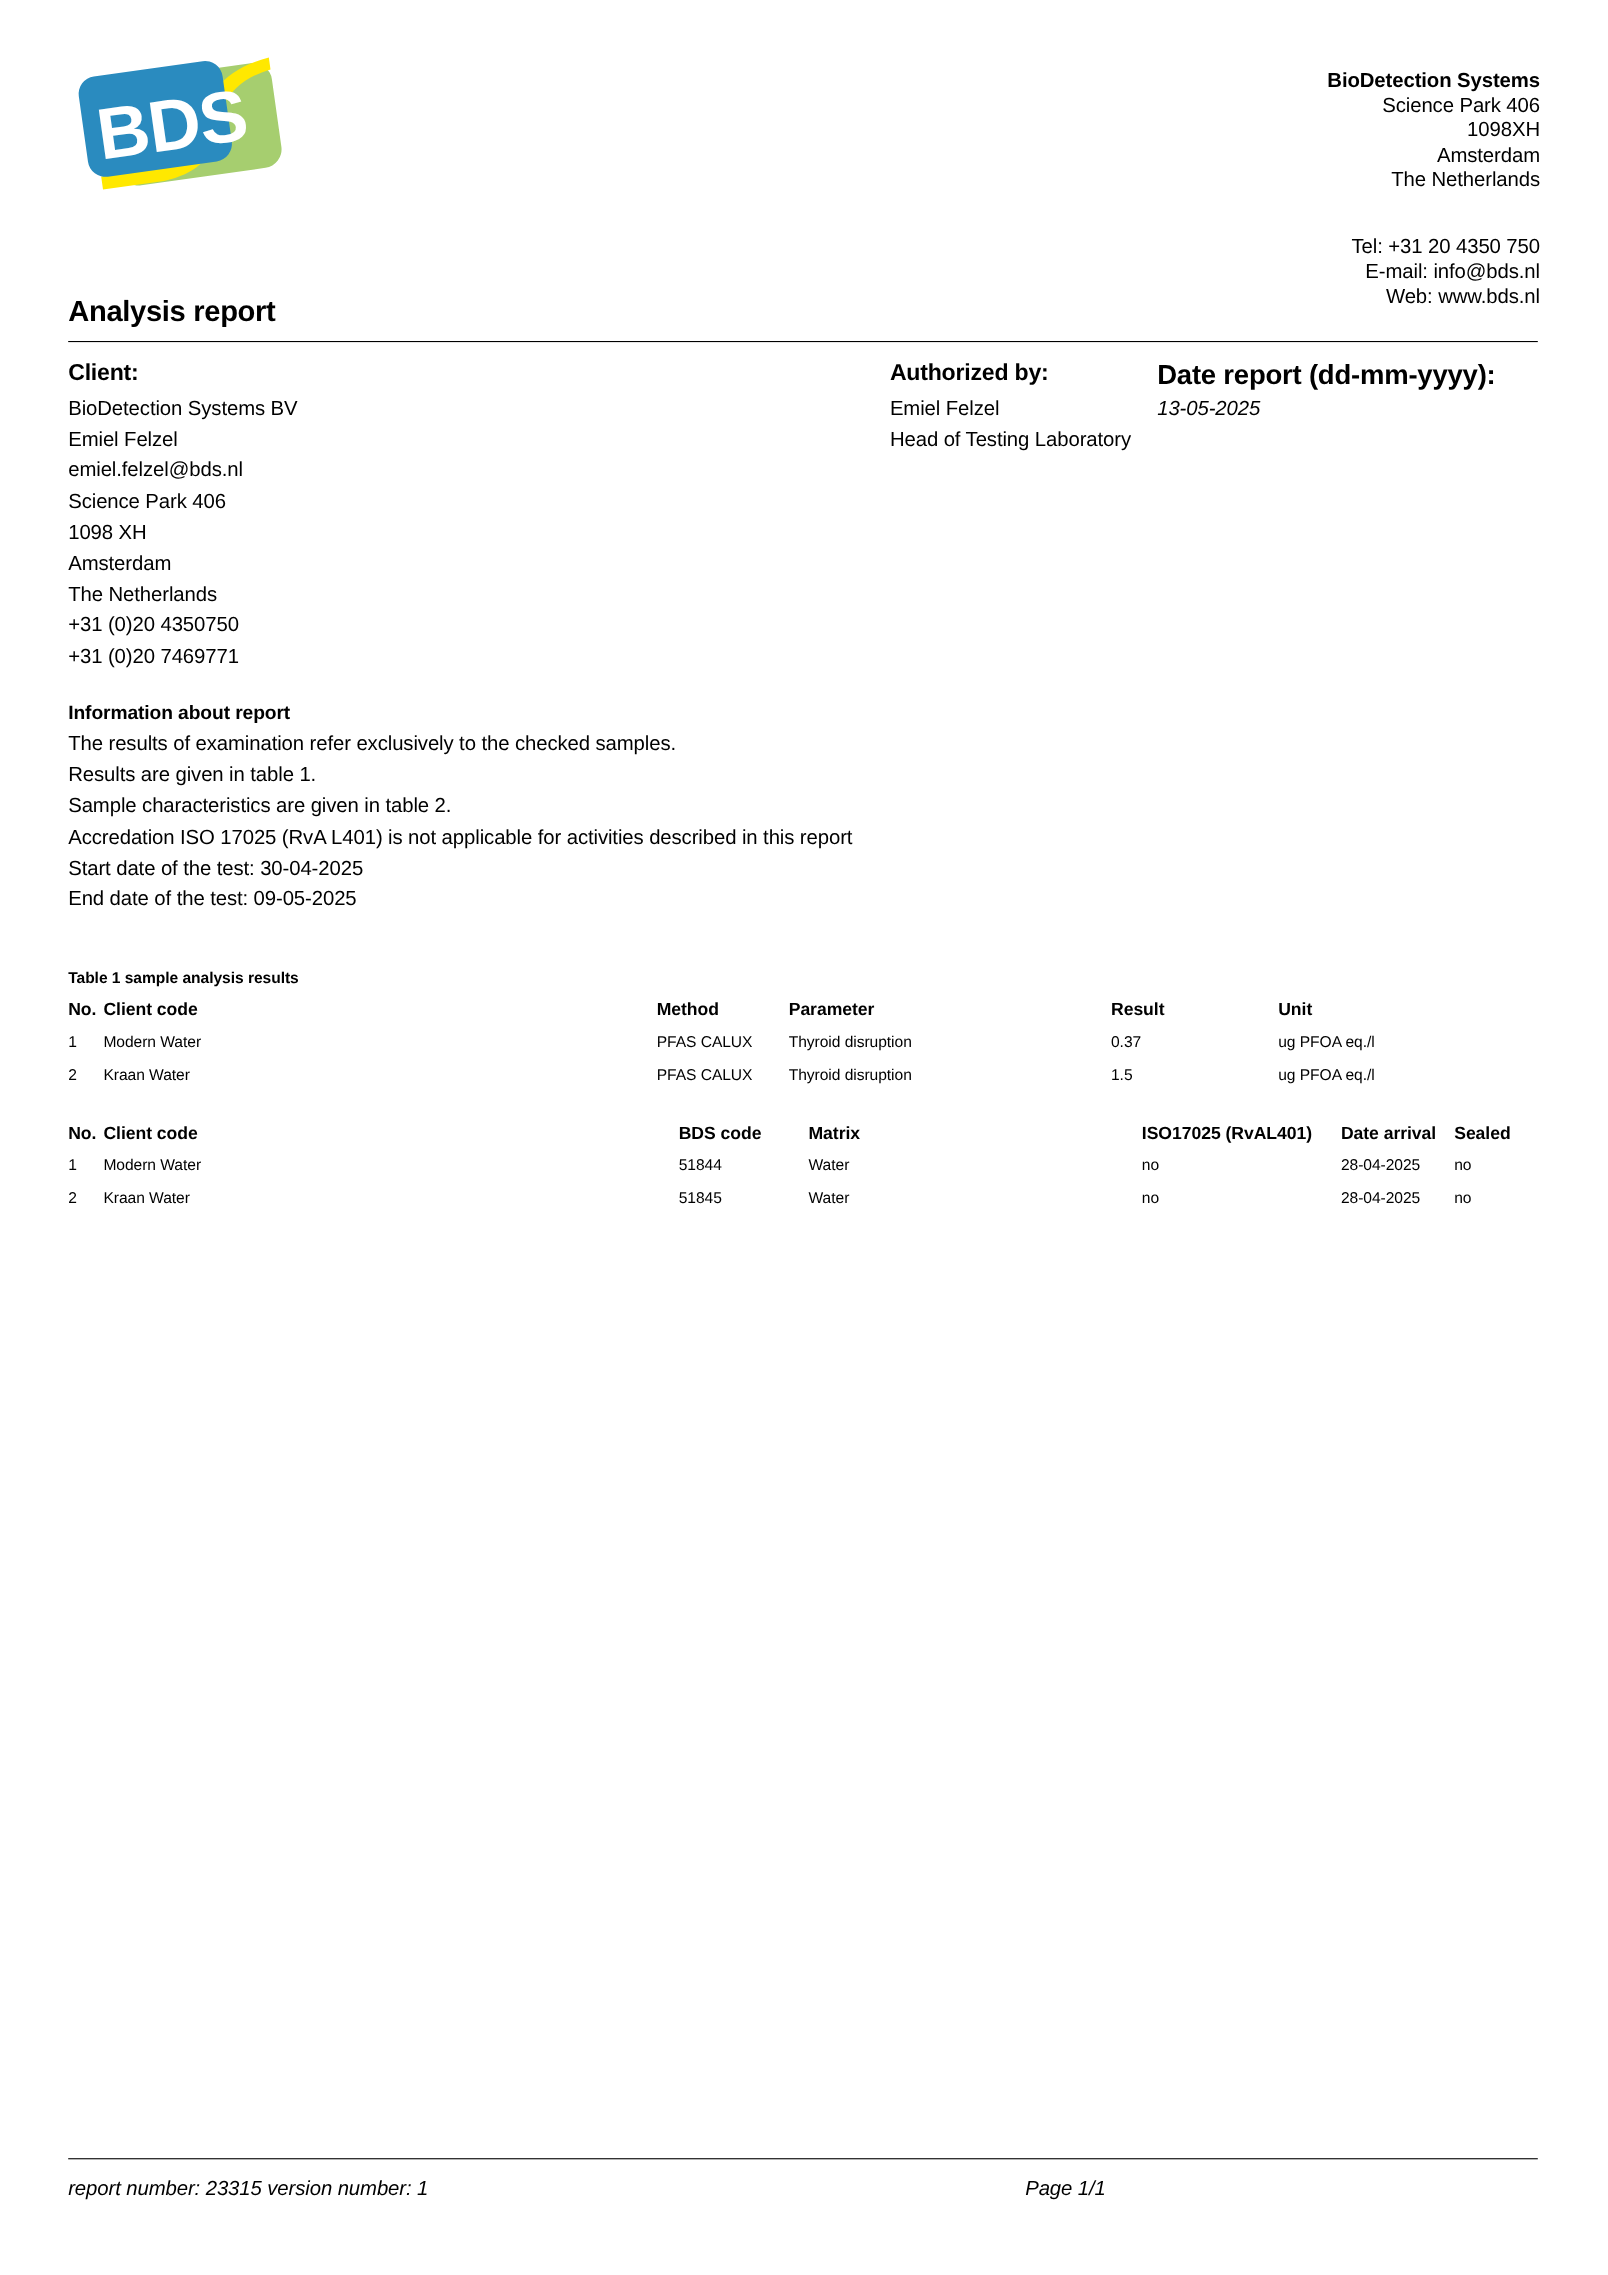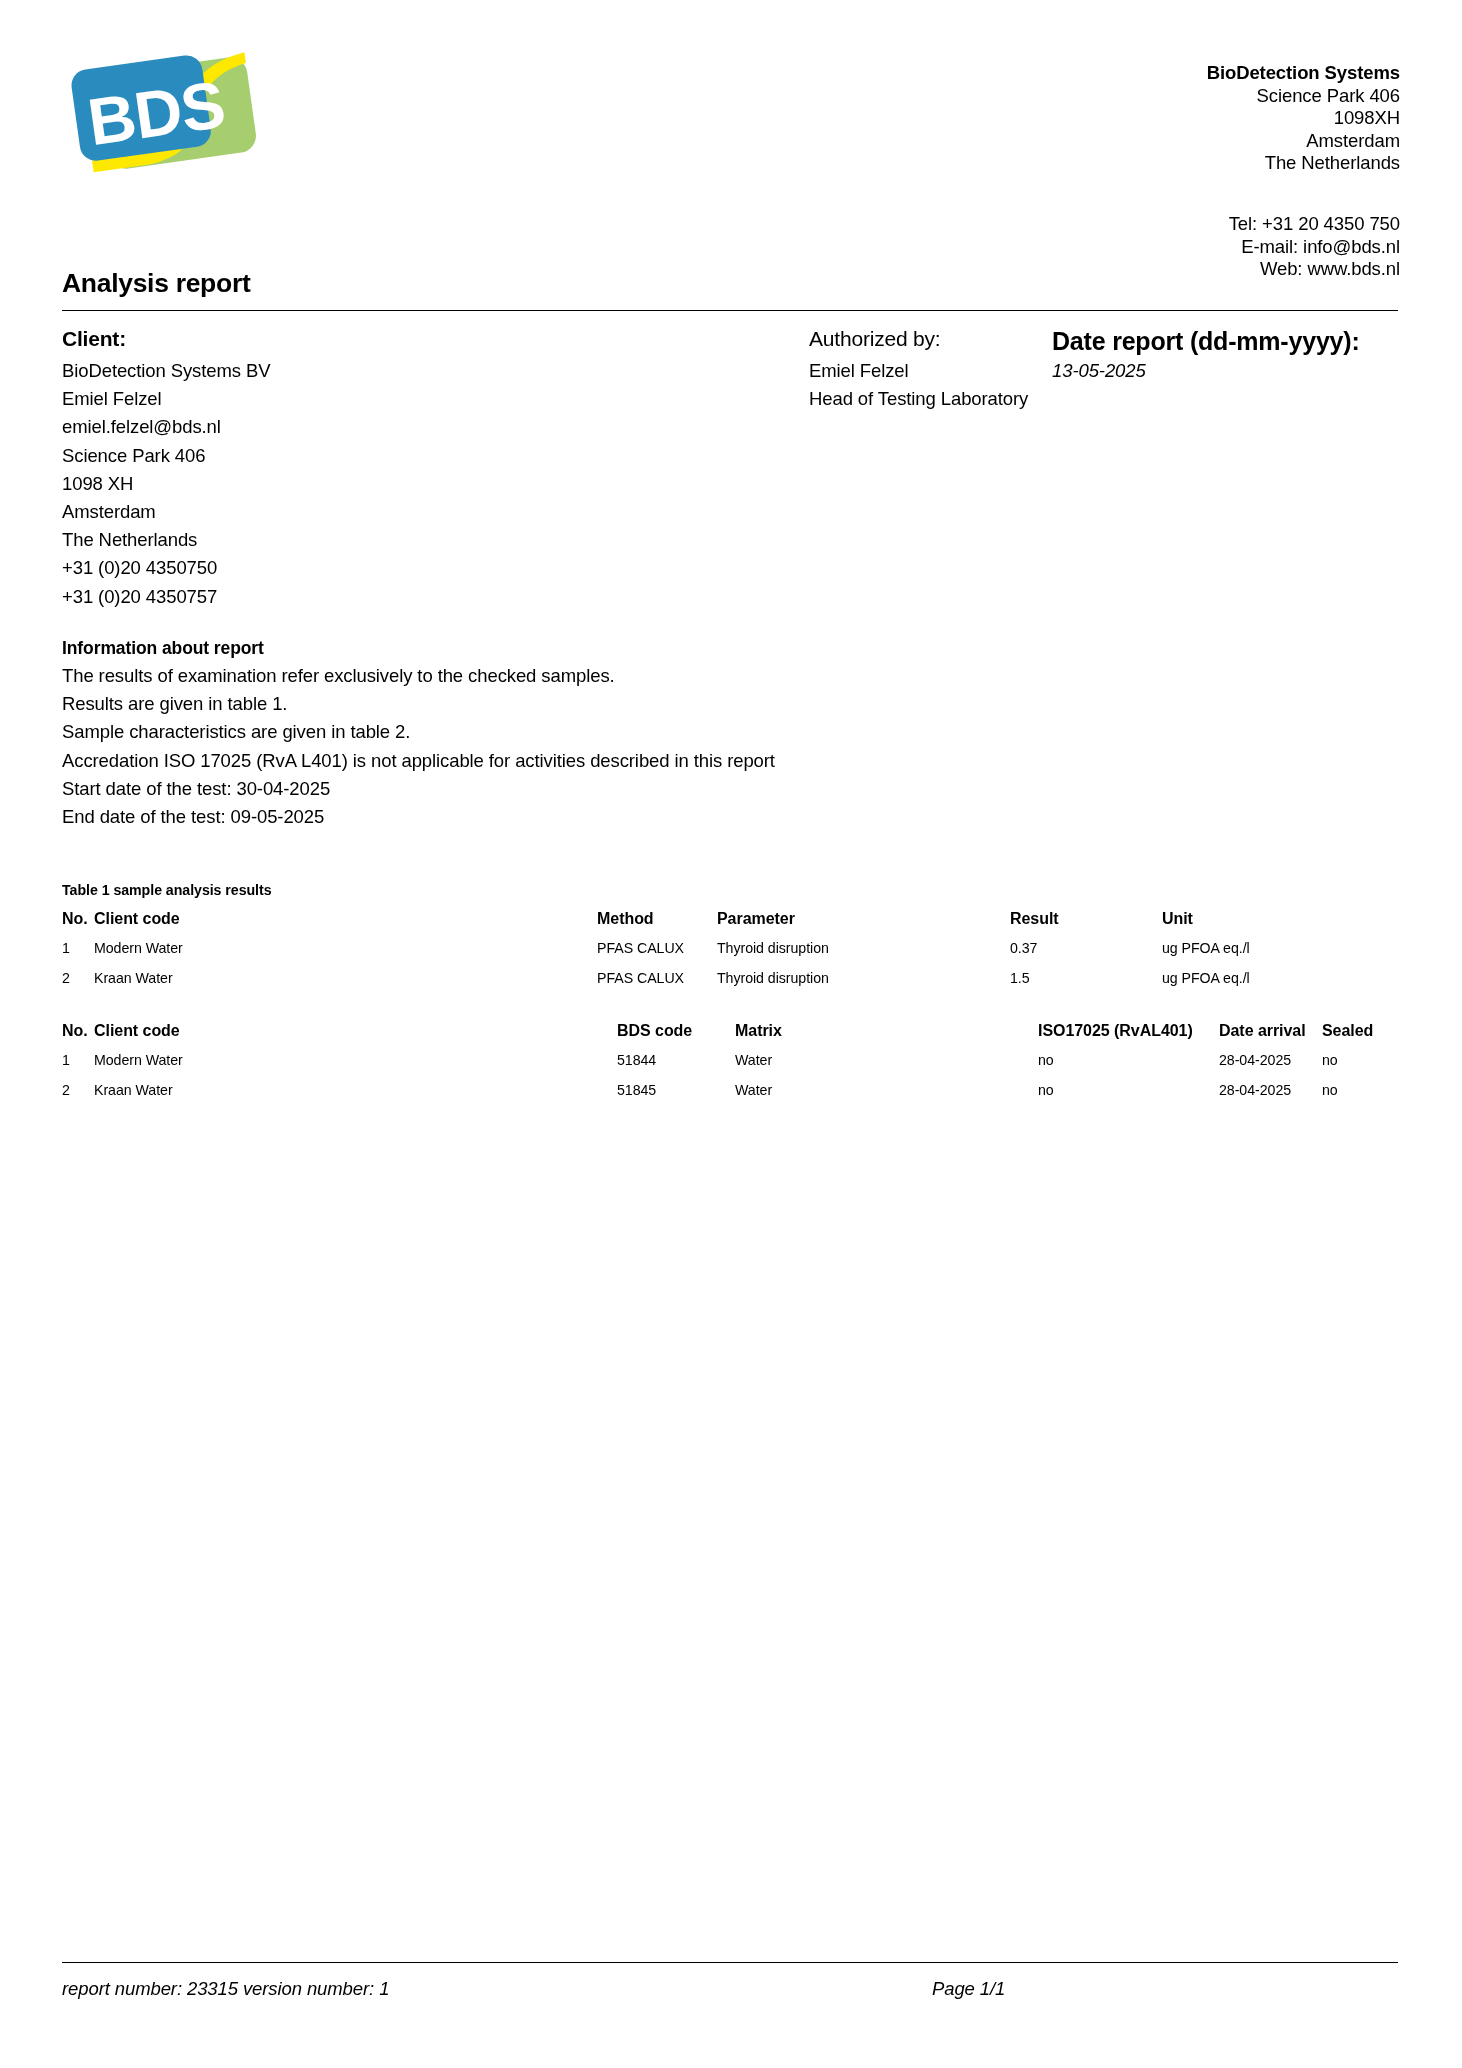--- a/index.html
+++ b/index.html
@@ -100,21 +100,21 @@
     font-size: 18.5px;
     line-height: 28.2px;
     letter-spacing: -0.1px;
   }
 
   .auth-head {
     position: absolute;
     left: 809px;
     top: 327px;
     font-size: 21px;
-    font-weight: normal;
+    font-weight: bold;
     letter-spacing: -0.2px;
   }
   .auth-lines {
     position: absolute;
     left: 809px;
     top: 357px;
     font-size: 18.5px;
     line-height: 28.2px;
     letter-spacing: -0.1px;
   }
@@ -284,21 +284,21 @@
   <div class="client-head">Client:</div>
   <div class="client-lines">
     <div>BioDetection Systems BV</div>
     <div>Emiel Felzel</div>
     <div>emiel.felzel@bds.nl</div>
     <div>Science Park 406</div>
     <div>1098 XH</div>
     <div>Amsterdam</div>
     <div>The Netherlands</div>
     <div>+31 (0)20 4350750</div>
-    <div>+31 (0)20 4350757</div>
+    <div>+31 (0)20 7469771</div>
   </div>
 
   <div class="auth-head">Authorized by:</div>
   <div class="auth-lines">
     <div>Emiel Felzel</div>
     <div>Head of Testing Laboratory</div>
   </div>
 
   <div class="date-head">Date report (dd-mm-yyyy):</div>
   <div class="date-value">13-05-2025</div>

